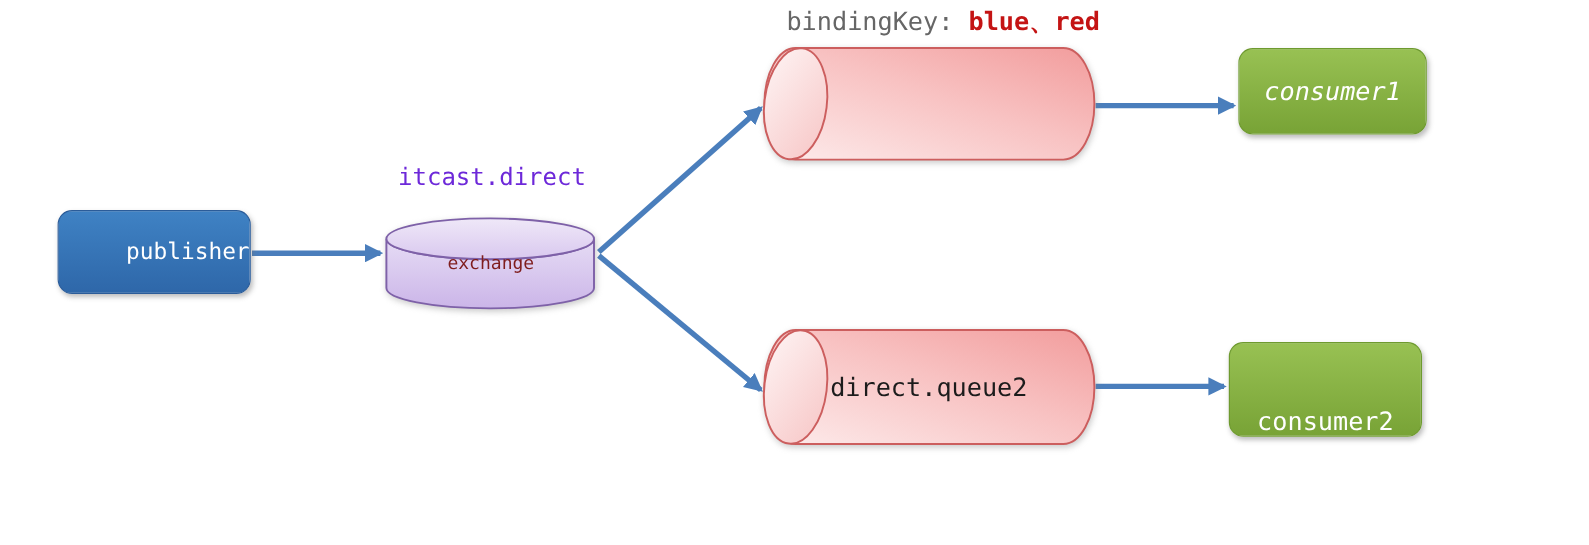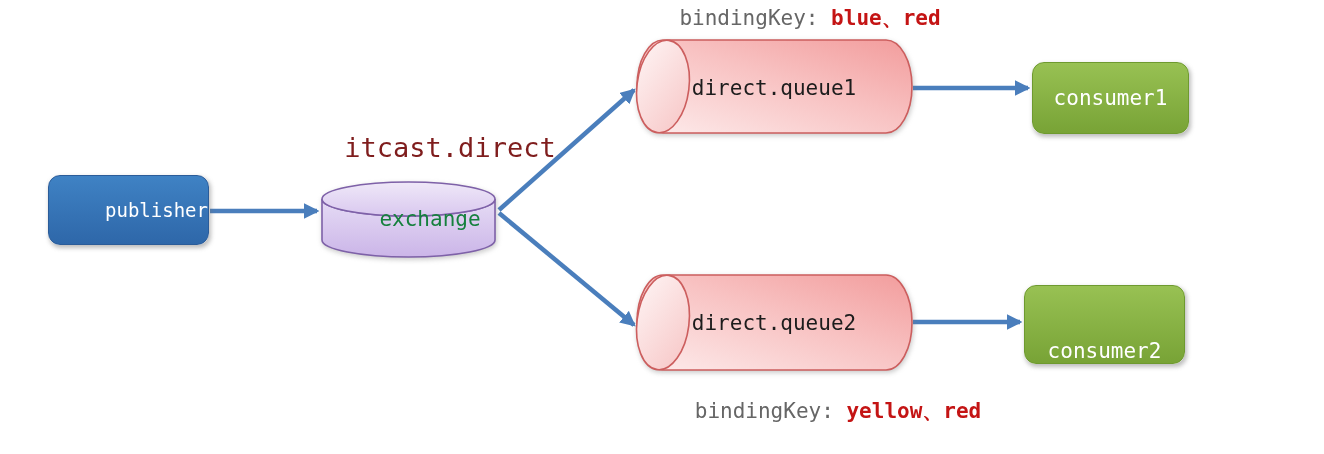--- a/index.html
+++ b/index.html
@@ -12,32 +12,32 @@
   .node {
     position:absolute; display:flex; align-items:center; justify-content:center;
     border-radius:12px; color:#ffffff; font-size:21px;
     box-shadow: 1.5px 2.5px 4px rgba(110,110,110,.45);
   }
   .node-publisher {
     left:48px; top:175px; width:159px; height:68px; font-size:19px;
     background:linear-gradient(180deg,#3f82c4,#2e67a9); border:1px solid #2b5c99;justify-content:flex-end;
   }
   .node-consumer1 {
-    left:1032px; top:62px; width:155px; height:70px;
-    background:linear-gradient(180deg,#98c153,#78a336); border:1px solid #6e9a2f;
+    left:1032px; top:40px; width:155px; height:70px;
+    background:linear-gradient(180deg,#98c153,#78a336); border:1px solid #6e9a2f;font-style:italic;
   }
   .node-consumer2 {
     left:1024px; top:285px; width:159px; height:77px;
     background:linear-gradient(180deg,#98c153,#78a336); border:1px solid #6e9a2f;align-items:flex-end;
   }
   .lbl { position:absolute; transform:translate(-50%,-50%); white-space:nowrap; }
   .lbl-queue { font-size:21px; color:#1c1c1c; }
-  .lbl-exchange { left:430px; top:219px; font-size:21px; color:#15803d; }
-  .lbl-exchange-name { left:410px; top:147px; font-size:27px; color:#7f1d1d;margin-left:40px; }
-  .lbl-binding { font-size:21px; color:#666666;margin-left:24px; }
+  .lbl-exchange { left:409px; top:219px; font-size:15px; color:#7f1d1d; }
+  .lbl-exchange-name { left:410px; top:147px; font-size:20px; color:#6d28d9; }
+  .lbl-binding { font-size:21px; color:#666666; }
   .lbl-binding-1 { left:786px; top:18px; }
   .lbl-binding-2 { left:814px; top:411px; }
   .binding-keys { color:#c41414; font-weight:bold; }
   .lbl-queue1 { left:774px; top:88px; }
   .lbl-queue2 { left:774px; top:323px;text-align:center; }
 </style>
 </head>
 <body>
 
 <div class="stage">
@@ -104,25 +104,20 @@
 
   <div class="node node-consumer1">
     <span>consumer1</span>
   </div>
   <div class="node node-consumer2">
     <span>consumer2</span>
   </div>
 
   <div class="lbl lbl-exchange-name">itcast.direct</div>
   <div class="lbl lbl-exchange">exchange</div>
-  <div class="lbl lbl-queue lbl-queue1">direct.queue1</div>
   <div class="lbl lbl-queue lbl-queue2">direct.queue2</div>
 
   <div class="lbl lbl-binding lbl-binding-1">
     <span>bindingKey:</span>
     <span class="binding-keys">blue、red</span>
   </div>
-  <div class="lbl lbl-binding lbl-binding-2">
-    <span>bindingKey:</span>
-    <span class="binding-keys">yellow、red</span>
-  </div>
 
 </div>
 
 </body></html>

